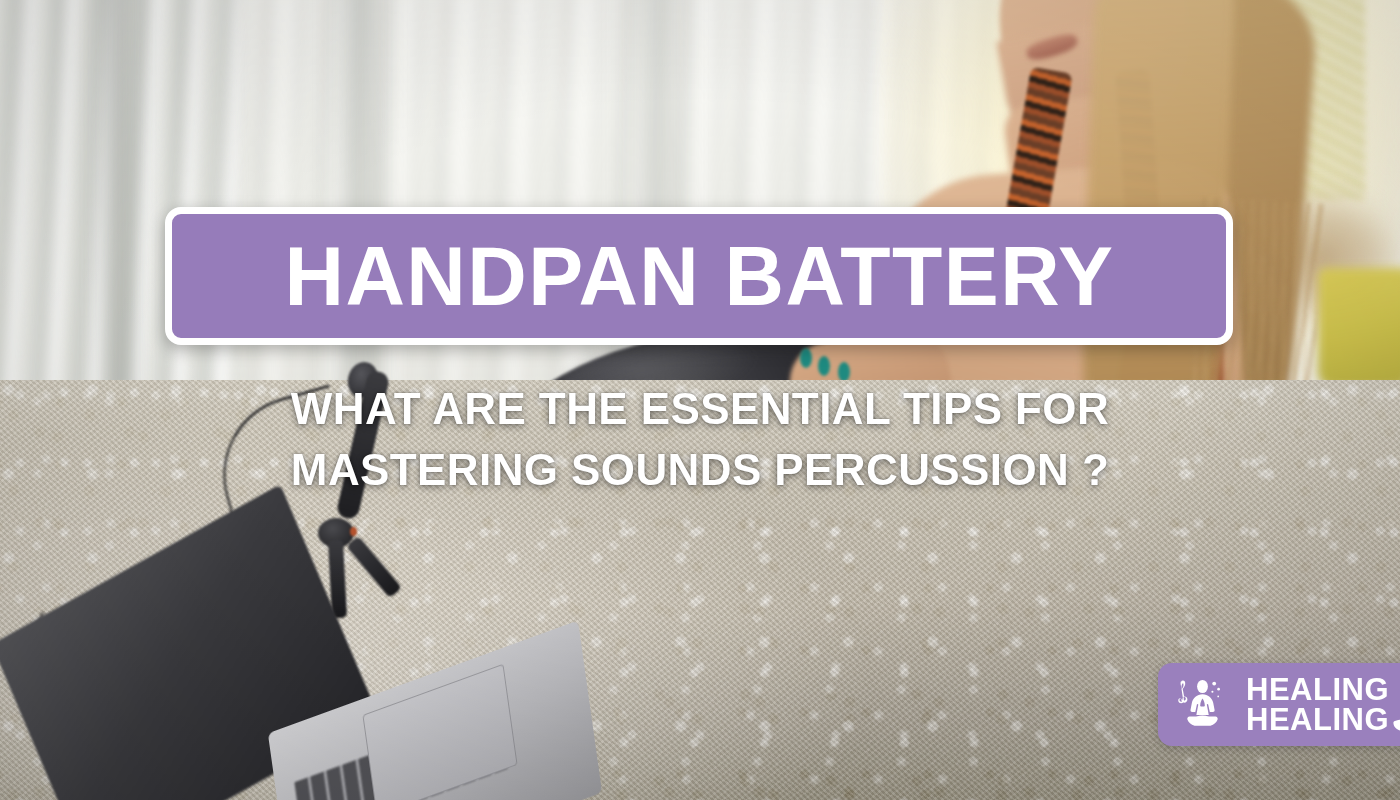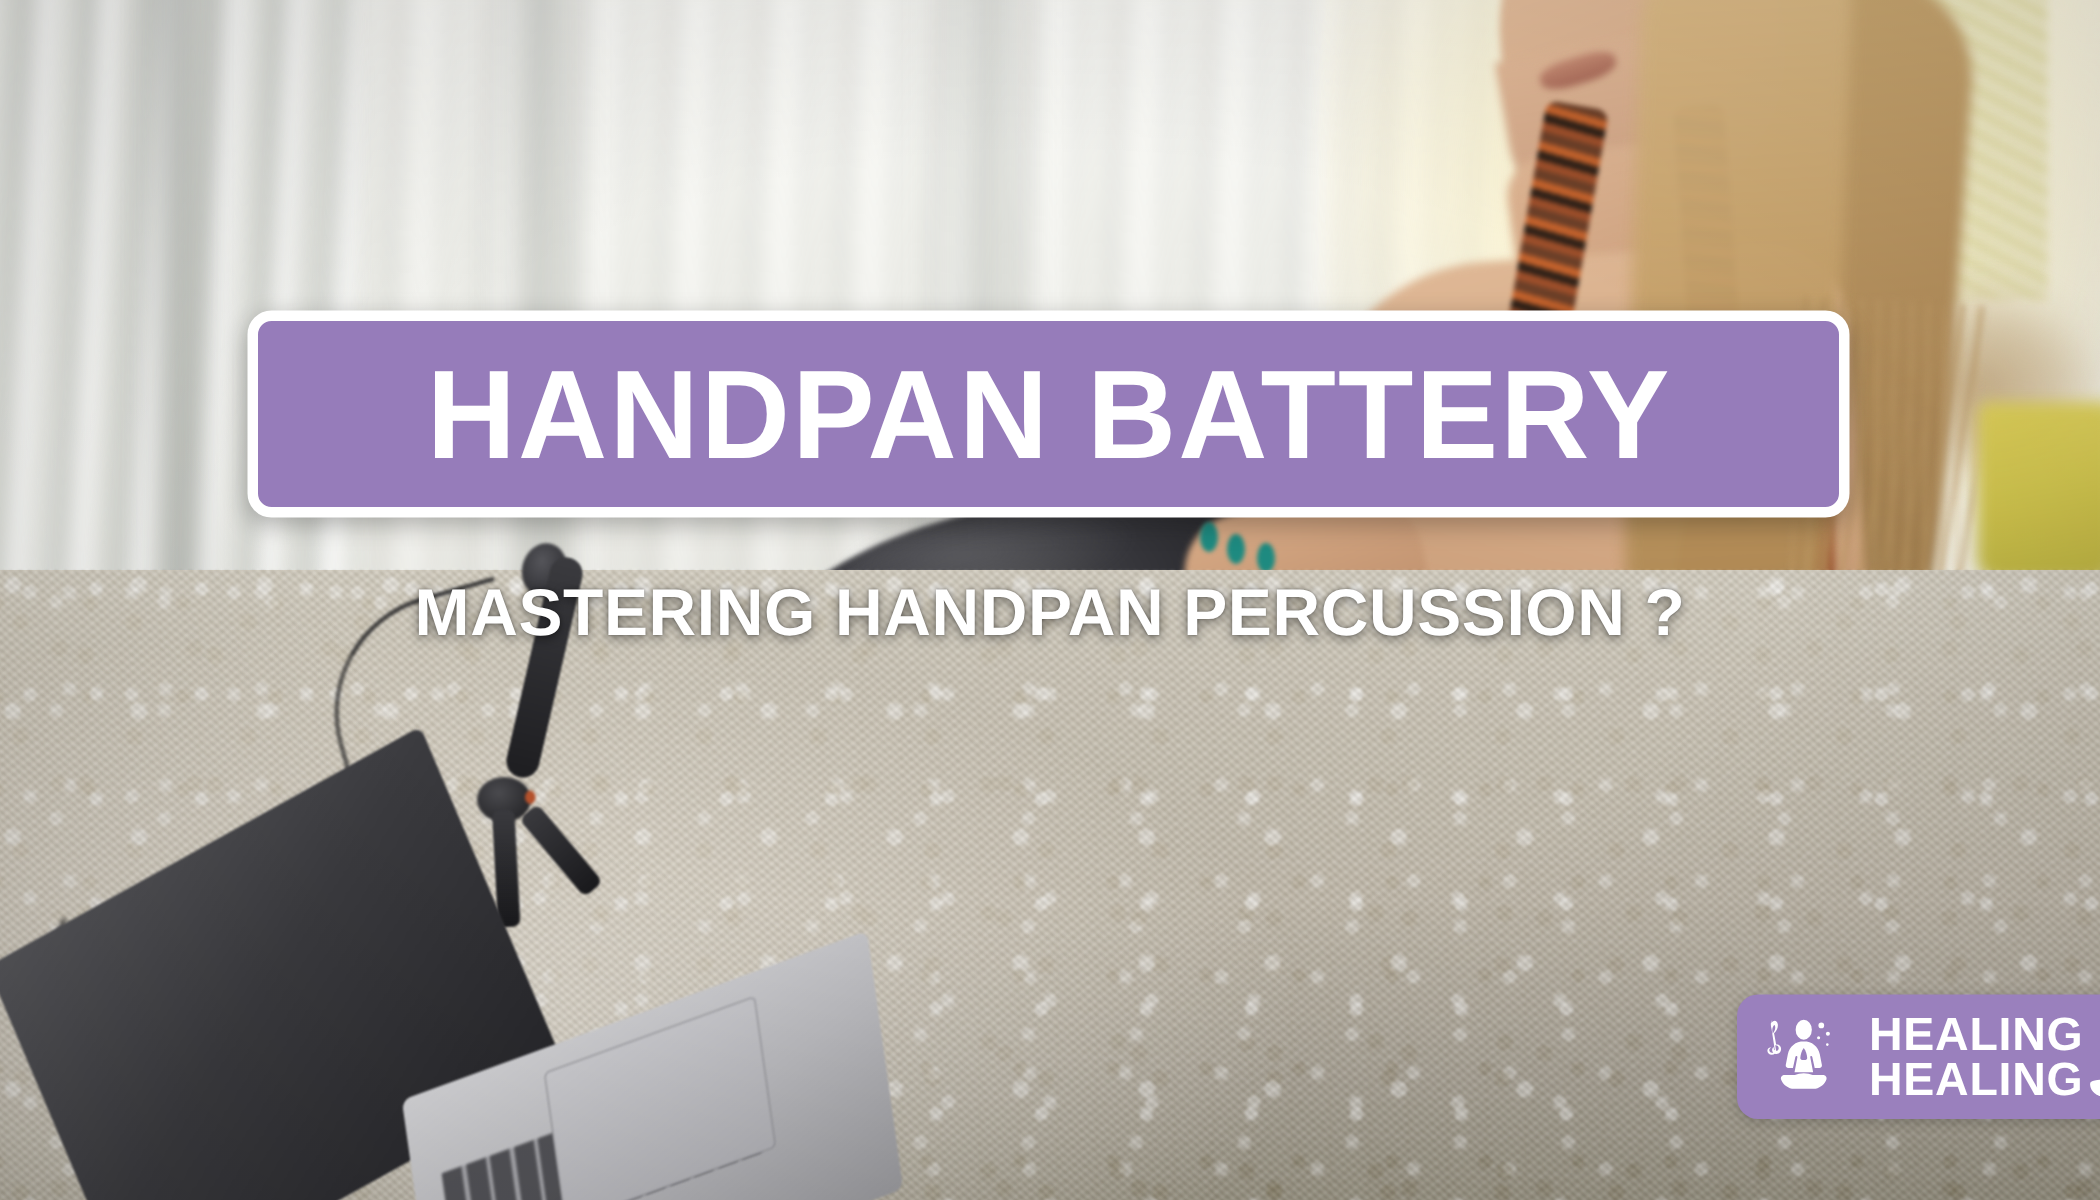--- a/index.html
+++ b/index.html
@@ -516,21 +516,22 @@
     <div class="vignette"></div>
   </div>
 
   <div class="overlay">
 
     <div class="title-plate">
       <span class="title-text">HANDPAN BATTERY</span>
     </div>
 
     <div class="subtitle-block">
-      <span class="subtitle-line">MASTERING HANDPAN PERCUSSION ?</span>
+      <span class="subtitle-line">WHAT ARE THE ESSENTIAL TIPS FOR</span>
+      <span class="subtitle-line">MASTERING SOUNDS PERCUSSION ?</span>
     </div>
 
     <div class="logo-badge">
       <span class="logo-mark">
         <svg viewBox="0 0 66 66" width="66" height="66" aria-hidden="true">
           <g fill="#ffffff">
 
             <path d="M8.6 10.2c1.7-2.6 4.2-2.2 4.6 0.6 .35 2.4-.9 4.4-2.5 6.1 .5 2.5 1 5 1.4 7.5 1.9-.2 3.3 1.1 3.3 3 0 2.1-1.7 3.5-3.6 3.2-1.5-.25-2.4-1.4-2.4-2.6 0-1 .6-1.7 1.4-1.8-.5.9-.2 2 .8 2.3 1.1.35 2.2-.45 2.2-1.7 0-1.2-1-2.1-2.3-1.95l.45 2.9c.3 2-0.9 3.5-2.8 3.5-1.7 0-2.9-1.2-2.9-2.7 0-1.3.9-2.2 2-2.2.2 0 .4.03.55.08-.75.2-1.3.85-1.3 1.65 0 1 .8 1.75 1.8 1.75 1.2 0 2-.95 1.8-2.35l-2-13.1c-.9-3.2-.7-5 .5-6.5zm2.2 1.1c-.9.9-1.5 2.6-1.2 4.4l.2 1.3c1-1.1 1.8-2.6 1.7-4.2-.05-1-.35-1.7-.7-1.5z"></path>
 
             <ellipse cx="30.5" cy="14.5" rx="5.4" ry="6.6"></ellipse>

